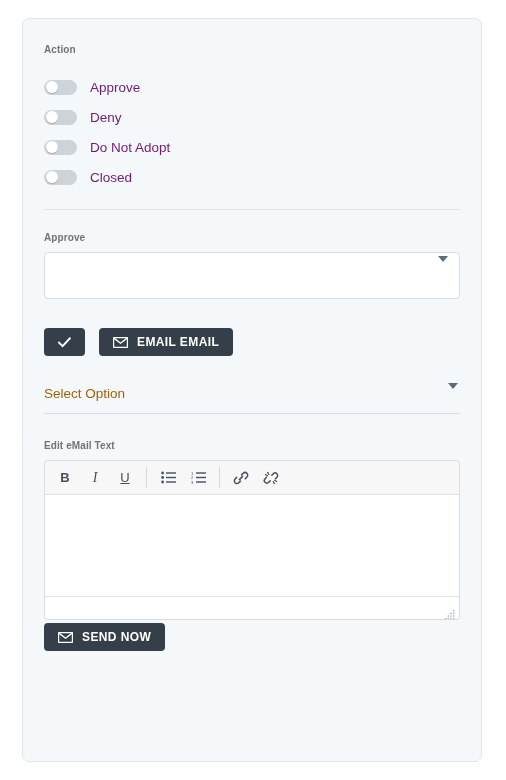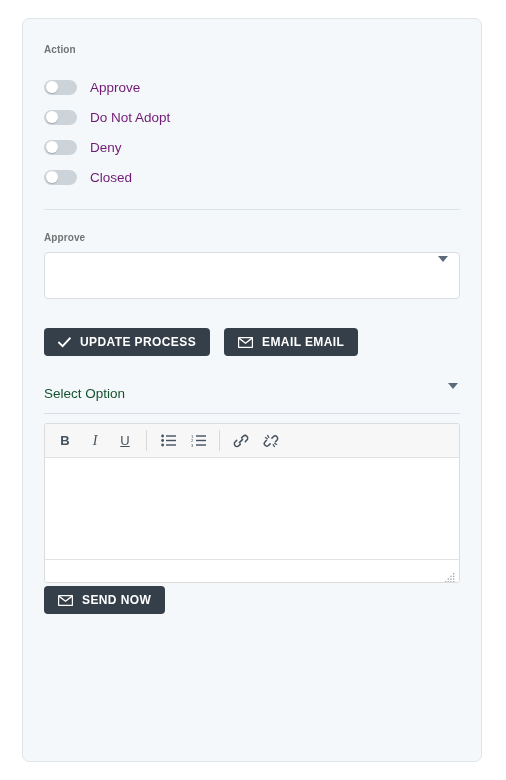--- a/index.html
+++ b/index.html
@@ -147,21 +147,21 @@
   
   .select-line {
     position: relative;
     margin-top: 28px;
     height: 29px;
     border-bottom: 1px solid #d7dde2;
     cursor: pointer;
   }
   .select-line .sel-text {
     font-size: 13.5px;
-    color: #14532d;
+    color: #a16207;
     line-height: 20px;
   }
   .select-line .caret {
     position: absolute;
     right: 2px;
     top: 5px;
   }
 
   
   #editor-heading { padding-top: 26px; }
@@ -244,28 +244,28 @@
             <div class="knob"></div>
           </div>
           <div class="toggle-label">Approve</div>
         </div>
 
 
         <div class="toggle-row">
           <div class="switch">
             <div class="knob"></div>
           </div>
-          <div class="toggle-label">Do Not Adopt</div>
+          <div class="toggle-label">Deny</div>
         </div>
 
         <div class="toggle-row">
           <div class="switch">
             <div class="knob"></div>
           </div>
-          <div class="toggle-label">Deny</div>
+          <div class="toggle-label">Do Not Adopt</div>
         </div>
 
         <div class="toggle-row">
           <div class="switch">
             <div class="knob"></div>
           </div>
           <div class="toggle-label">Closed</div>
         </div>
 
       </div>
@@ -281,41 +281,41 @@
         </span>
       </div>
 
       <div class="btn-row">
         <button class="btn-dark">
           <span>
             <svg width="13" height="11" viewBox="0 0 13 11" aria-hidden="true">
               <path d="M1 5.6 L4.6 9.2 L11.8 1.4" fill="none" stroke="#ffffff" stroke-width="1.9" stroke-linecap="square"></path>
             </svg>
           </span>
-          <span>UPDATE PROCESS</span>
         </button>
 
         <button class="btn-dark">
           <span>
             <svg width="15" height="11" viewBox="0 0 15 11" aria-hidden="true">
               <rect x="0.5" y="0.5" width="14" height="10" rx="1" fill="none" stroke="#ffffff" stroke-width="1.4"></rect>
               <path d="M1.2 1.4 L7.5 6.2 L13.8 1.4" fill="none" stroke="#ffffff" stroke-width="1.4"></path>
             </svg>
           </span>
           <span>EMAIL EMAIL</span>
         </button>
       </div>
 
       <div class="select-line">
         <span class="sel-text">Select Option</span>
         <span class="caret">
           <span class="caret-glyph"></span>
         </span>
       </div>
 
+      <div class="section-title" id="editor-heading">Edit eMail Text</div>
 
       <div class="editor">
         <div class="editor-toolbar">
 
           <div class="tb-btn bold">B</div>
           <div class="tb-btn italic">I</div>
           <div class="tb-btn under">U</div>
 
           <div class="tb-sep"></div>
 

